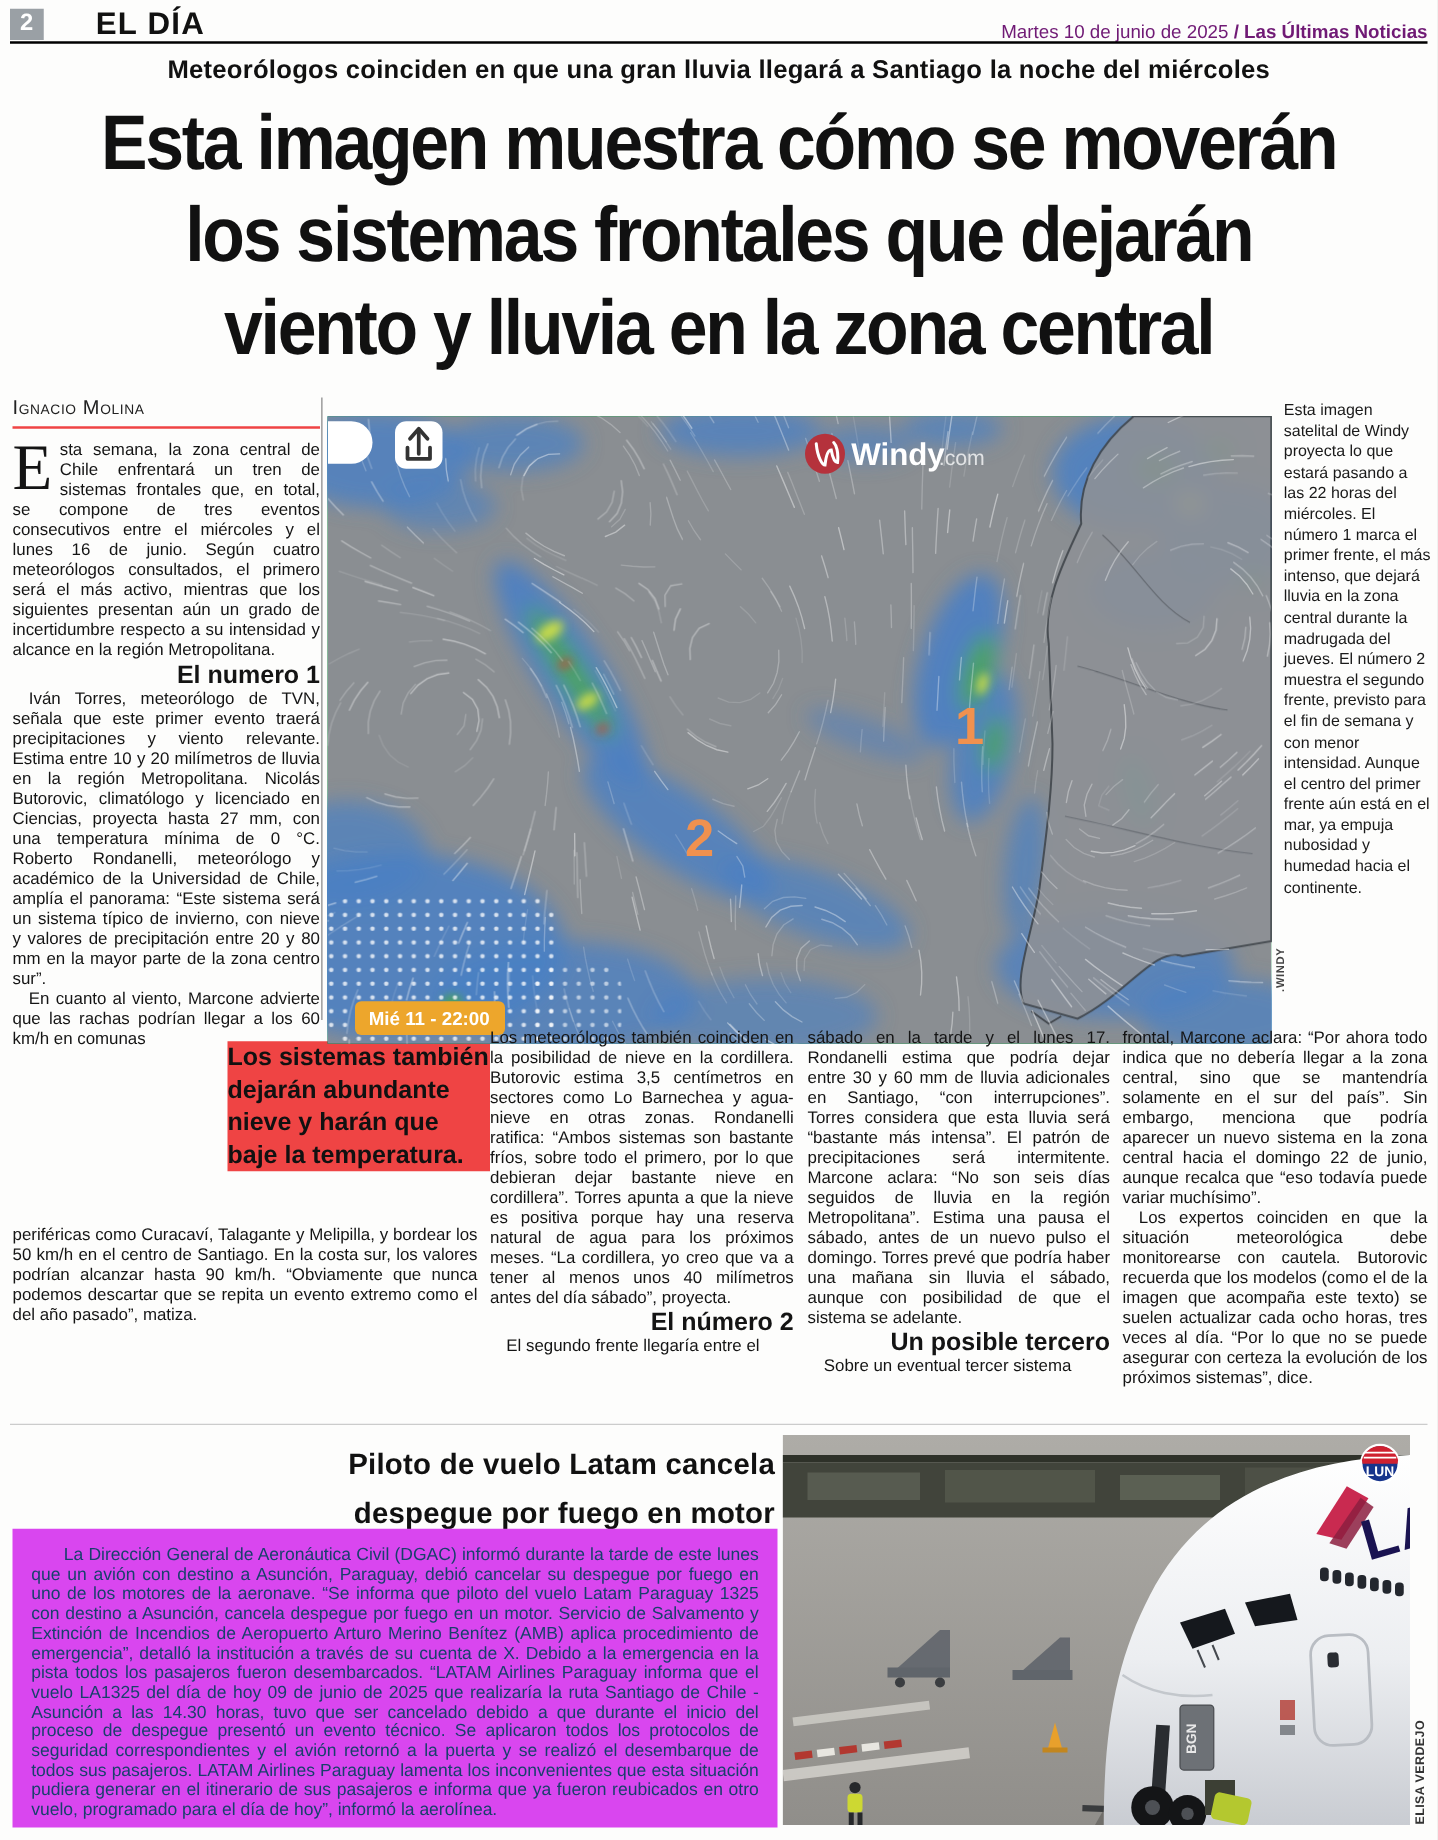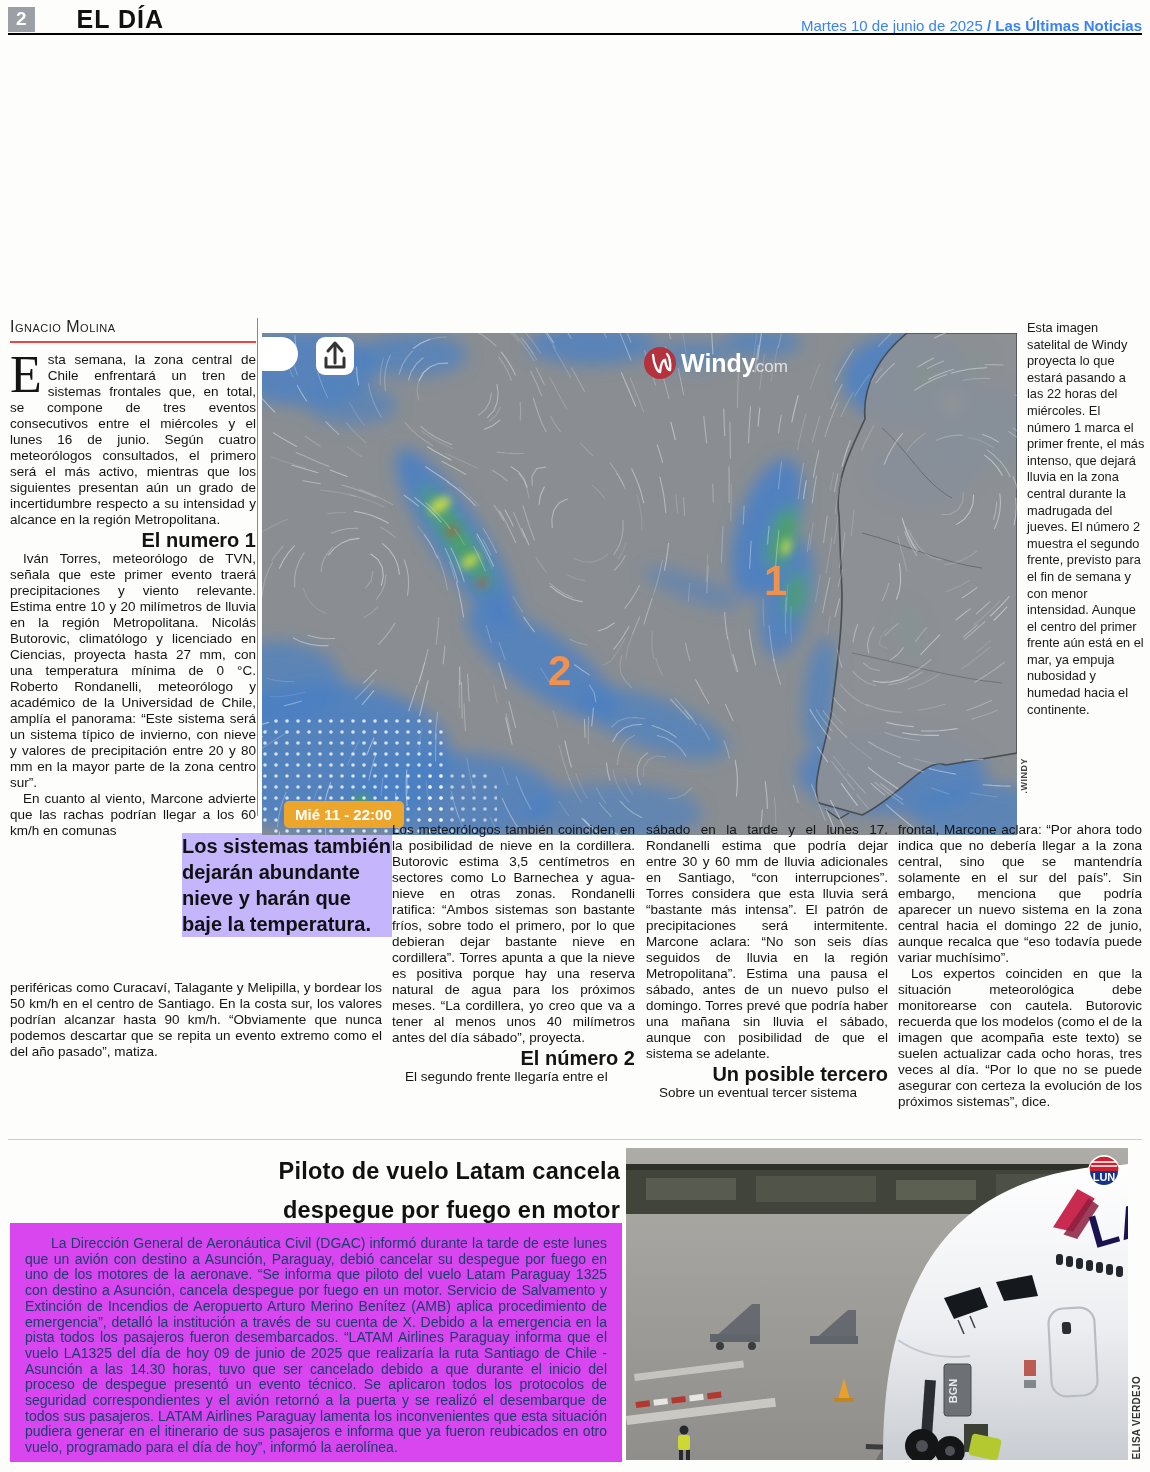--- a/index.html
+++ b/index.html
@@ -3,40 +3,40 @@
 <meta charset="utf-8">
 <style>
   html,body{margin:0;padding:0;background:#e8e8e8;}
   #page{position:relative;width:1150px;height:1472px;background:#fdfdfc;margin:0 auto;
         font-family:"Liberation Sans",sans-serif;color:#111;overflow:hidden;}
   
   #header{position:absolute;top:5px;left:8px;right:8px;display:flex;justify-content:space-between;align-items:flex-end;}
   #header .left{display:flex;align-items:center;gap:6px;}
   #pagenum{background:#9aa0a5;color:#fff;font-weight:bold;font-size:19px;padding:1px 8px 2px;}
   #section{font-size:25px;font-weight:900;letter-spacing:1px;margin-left:36px;}
-  #dateline{font-size:15px;color:#3b82f6;}
+  #dateline{font-size:15px;color:#701a75;}
   #dateline b{font-weight:800;}
   #header-rule{position:absolute;top:33px;left:8px;right:8px;border-top:2px solid #000;}
   
   #kicker{position:absolute;top:44px;left:0;width:100%;text-align:center;font-size:20.5px;font-weight:600;letter-spacing:.2px;}
   #headline{position:absolute;top:78px;left:0;width:100%;text-align:center;font-weight:800;}
   #headline .hl{font-size:62px;line-height:74px;letter-spacing:-2px;display:block;transform:scaleX(.9);transform-origin:center;white-space:nowrap;}
   
   .col{position:absolute;font-size:13.5px;line-height:16px;text-align:justify;color:#141414;}
   #byline{position:absolute;left:10px;top:318px;width:246px;font-variant:small-caps;font-size:16px;letter-spacing:.5px;color:#222;border-bottom:2px solid #ef4444;padding-bottom:5px;}
   #col1{left:10px;top:352px;width:246px;}
   #col1-wide{left:10px;top:980px;width:372px;}
   #col2{left:392px;top:822px;width:243px;}
   #col3{left:646px;top:822px;width:242px;}
   #col4{left:898px;top:822px;width:244px;}
   .para{margin:0;text-indent:13px;}
   .para.first{text-indent:0;}
   .dropcap{float:left;font-size:52px;line-height:42px;font-weight:400;padding:2px 6px 0 0;font-family:"Liberation Serif",serif;}
   .subhead{font-size:20px;font-weight:800;margin:4px 0 3px 18px;text-align:right;}
-  #pullquote{position:absolute;left:182px;top:833px;width:210px;font-size:20px;line-height:26px;font-weight:800;text-align:left;background:#c4b5fd;}
+  #pullquote{position:absolute;left:182px;top:833px;width:210px;font-size:20px;line-height:26px;font-weight:800;text-align:left;background:#ef4444;}
   #colrule{position:absolute;left:257px;top:318px;height:498px;border-left:1px solid #888;}
   
   #map{position:absolute;left:262px;top:333px;width:755px;height:502px;background:#15803d;overflow:hidden;}
   #map svg{display:block;}
   #windy-credit{position:absolute;left:1019px;top:758px;writing-mode:vertical-rl;transform:rotate(180deg);font-size:9px;letter-spacing:.5px;color:#444;font-weight:bold;}
   #sidebar-caption{position:absolute;left:1027px;top:320px;width:118px;font-size:12.8px;line-height:16.6px;color:#1a1a1a;text-align:left;}
   
   #bottom-rule{position:absolute;top:1139px;left:8px;right:8px;border-top:1px solid #ccc;}
   #latam-headline{position:absolute;left:165px;top:1152px;width:455px;text-align:right;font-size:23.5px;line-height:39px;font-weight:800;letter-spacing:.2px;}
   #latam-box{position:absolute;left:10px;top:1223px;width:612px;height:239px;background:#d946ef;box-sizing:border-box;padding:13px 15px;}
@@ -55,20 +55,26 @@
       <span id="pagenum">2</span>
       <span id="section">EL DÍA</span>
     </div>
     <div id="dateline">
       <span>Martes 10 de junio de 2025</span>
       <b>/ Las Últimas Noticias</b>
     </div>
   </div>
   <div id="header-rule"></div>
 
+  <div id="kicker">Meteorólogos coinciden en que una gran lluvia llegará a Santiago la noche del miércoles</div>
+  <div id="headline">
+    <span class="hl">Esta imagen muestra cómo se moverán</span>
+    <span class="hl">los sistemas frontales que dejarán</span>
+    <span class="hl">viento y lluvia en la zona central</span>
+  </div>
 
   <div id="byline">Ignacio Molina</div>
   <div id="col1" class="col">
     <p class="para first"><span class="dropcap">E</span><span>sta semana, la zona central de Chile enfrentará un tren de sistemas frontales que, en total, se compone de tres eventos consecutivos entre el miércoles y el lunes 16 de junio. Según cuatro meteorólogos consultados, el primero será el más activo, mientras que los siguientes presentan aún un grado de incertidumbre respecto a su intensidad y alcance en la región Metropolitana.</span></p>
     <div class="subhead">El numero 1</div>
     <p class="para">Iván Torres, meteorólogo de TVN, señala que este primer evento traerá precipitaciones y viento relevante. Estima entre 10 y 20 milímetros de lluvia en la región Metropolitana. Nicolás Butorovic, climatólogo y licenciado en Ciencias, proyecta hasta 27 mm, con una temperatura mínima de 0 °C. Roberto Rondanelli, meteorólogo y académico de la Universidad de Chile, amplía el panorama: “Este sistema será un sistema típico de invierno, con nieve y valores de precipitación entre 20 y 80 mm en la mayor parte de la zona centro sur”.</p>
     <p class="para">En cuanto al viento, Marcone advierte que las rachas podrían llegar a los 60 km/h en comunas</p>
   </div>
   <div id="pullquote">Los sistemas también dejarán abundante nieve y harán que baje la temperatura.</div>
   <div id="col1-wide" class="col">periféricas como Curacaví, Talagante y Melipilla, y bordear los 50 km/h en el centro de Santiago. En la costa sur, los valores podrían alcanzar hasta 90 km/h. “Obviamente que nunca podemos descartar que se repita un evento extremo como el del año pasado”, matiza.</div>

